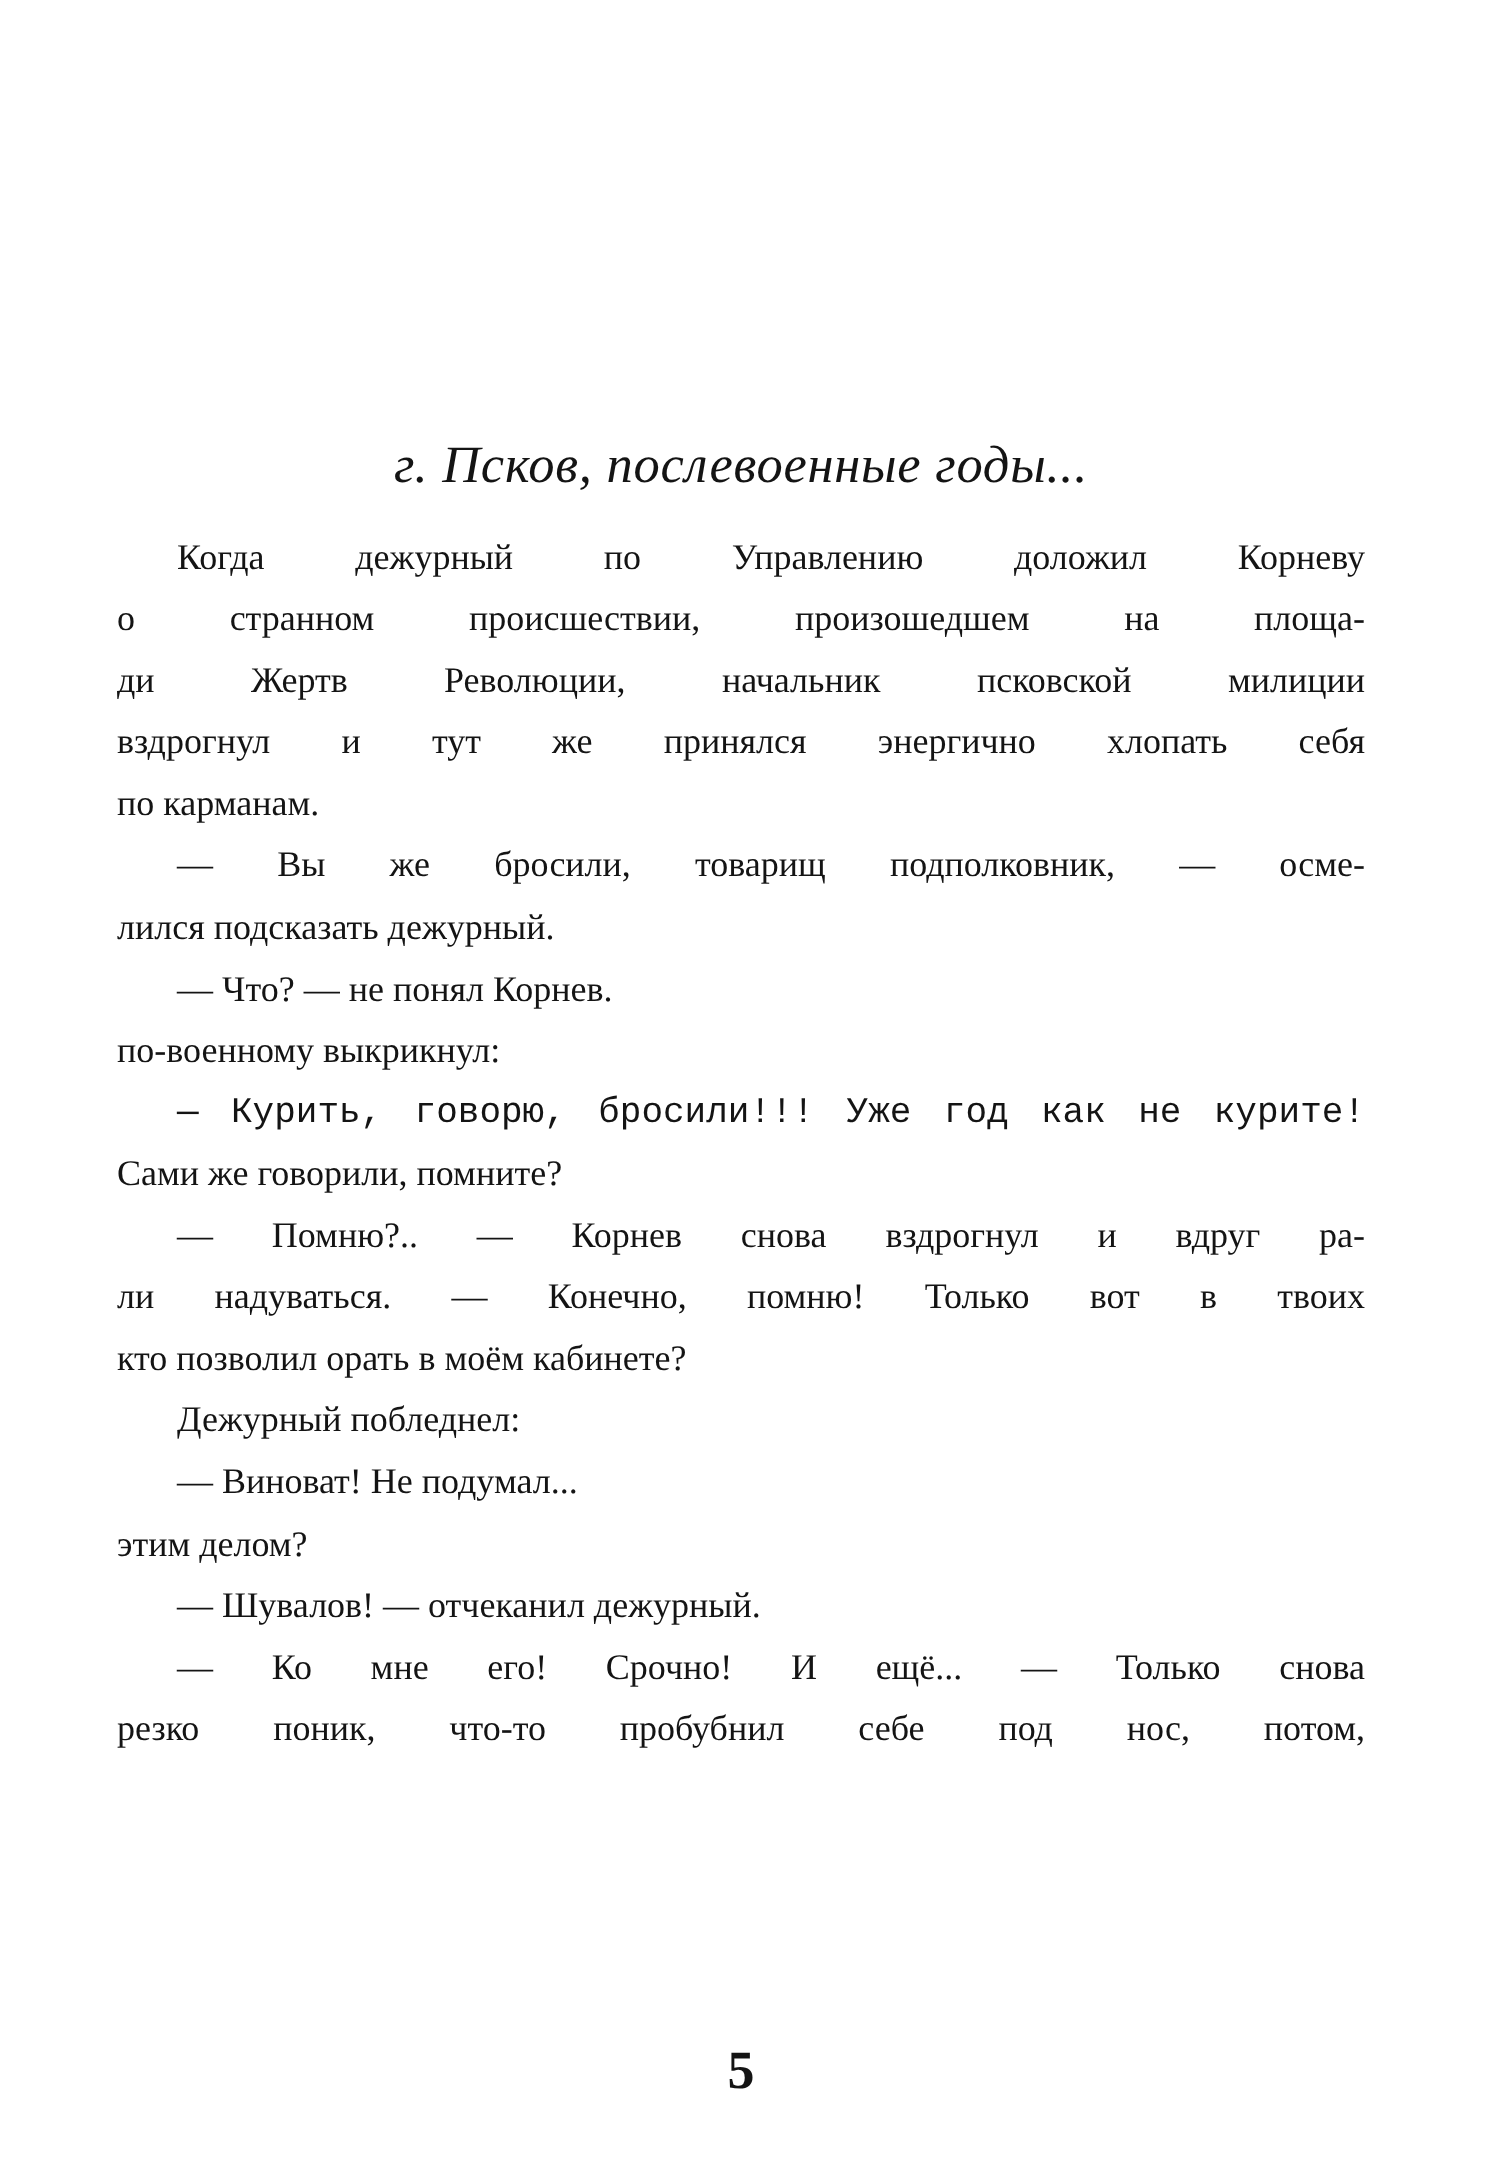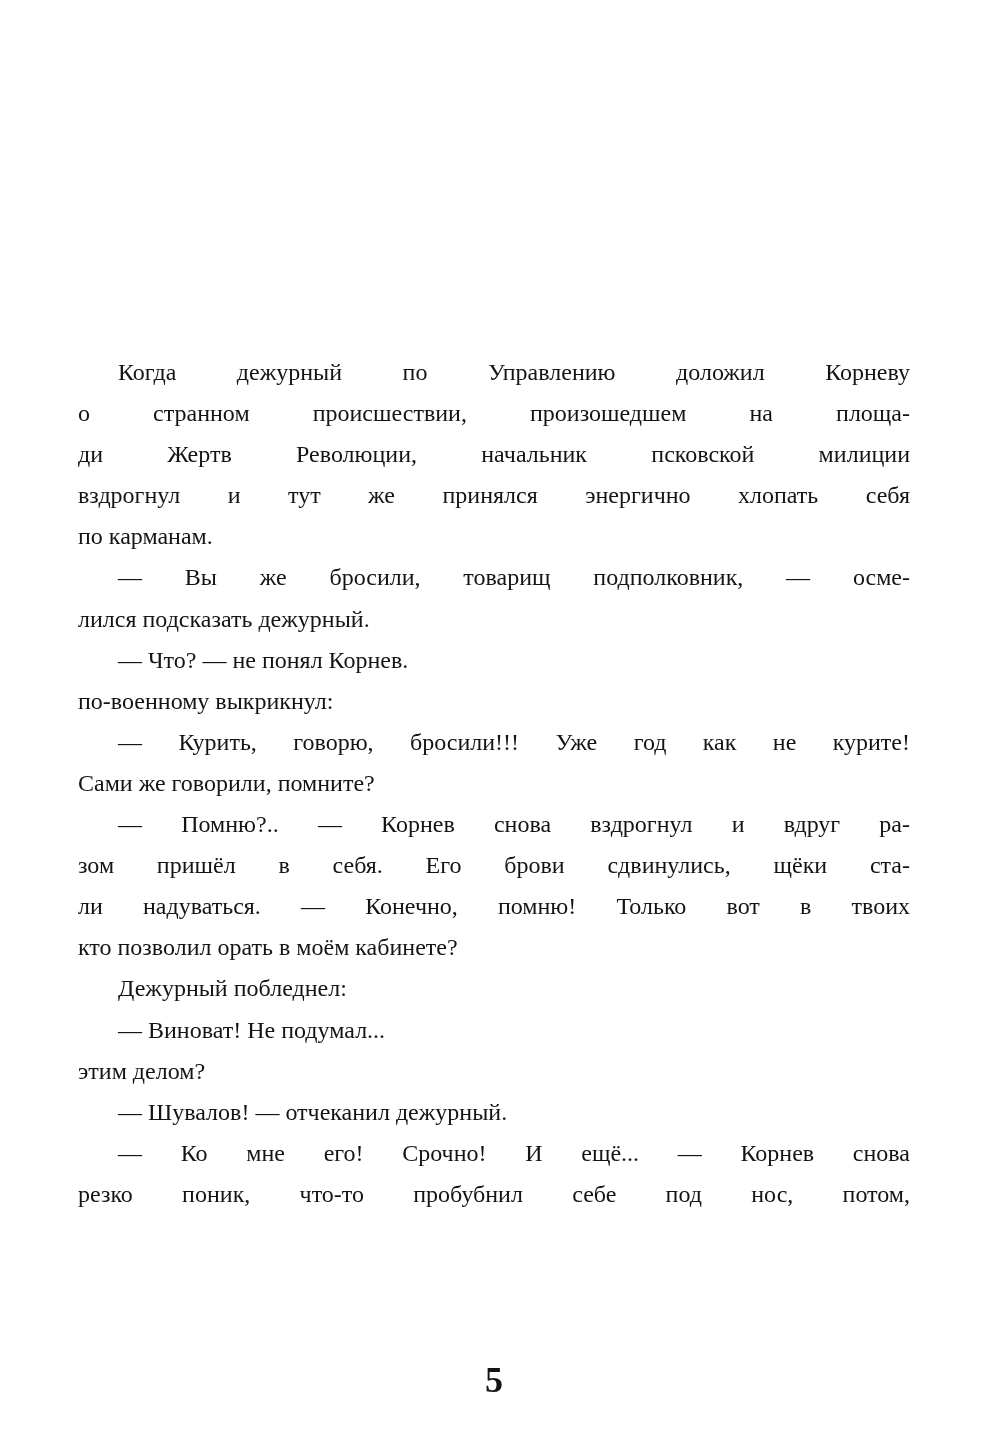--- a/index.html
+++ b/index.html
@@ -63,39 +63,39 @@
       text-align: center;
       font-weight: bold;
       font-size: 36px;
       line-height: 40px;
     }
   </style>
 </head>
 <body>
 
 <div class="page">
+  <div class="heading">г. Псков, послевоенные годы...</div>
 
   <div class="body-text">
     <span class="line indent" style="width: 792px;">Когда дежурный по Управлению доложил Корневу</span>
     <span class="line" style="width: 832px;">о странном происшествии, произошедшем на площа-</span>
     <span class="line" style="width: 832px;">ди Жертв Революции, начальник псковской милиции</span>
     <span class="line" style="width: 832px;">вздрогнул и тут же принялся энергично хлопать себя</span>
     <span class="line last" style="width: 832px;">по карманам.</span>
     <span class="line indent" style="width: 792px;">— Вы же бросили, товарищ подполковник, — осме-</span>
     <span class="line last" style="width: 832px;">лился подсказать дежурный.</span>
     <span class="line indent last" style="width: 792px;">— Что? — не понял Корнев.</span>
     <span class="line last" style="width: 832px;">по-военному выкрикнул:</span>
-    <span class="line indent" style="width: 792px;">— Курить, говорю, бросили!!! Уже год как не курите!</span>
+    <span class="line indent" style="width: 792px; font-family: Liberation Mono, monospace;">— Курить, говорю, бросили!!! Уже год как не курите!</span>
     <span class="line last" style="width: 832px;">Сами же говорили, помните?</span>
     <span class="line indent" style="width: 792px;">— Помню?.. — Корнев снова вздрогнул и вдруг ра-</span>
-    <span class="line" style="width: 832px;">зом пришёл в себя. Его брови сдвинулись, щёки ста-</span>
     <span class="line" style="width: 832px;">ли надуваться. — Конечно, помню! Только вот в твоих</span>
     <span class="line last" style="width: 832px;">кто позволил орать в моём кабинете?</span>
     <span class="line indent last" style="width: 792px;">Дежурный побледнел:</span>
     <span class="line indent last" style="width: 792px;">— Виноват! Не подумал...</span>
     <span class="line last" style="width: 832px;">этим делом?</span>
     <span class="line indent last" style="width: 792px;">— Шувалов! — отчеканил дежурный.</span>
-    <span class="line indent" style="width: 792px;">— Ко мне его! Срочно! И ещё... — Корнев снова</span>
+    <span class="line indent" style="width: 792px;">— Ко мне его! Срочно! И ещё... — Только снова</span>
     <span class="line" style="width: 832px;">резко поник, что-то пробубнил себе под нос, потом,</span>
   </div>
 
   <div class="page-number">5</div>
 </div>
 
 </body></html>

